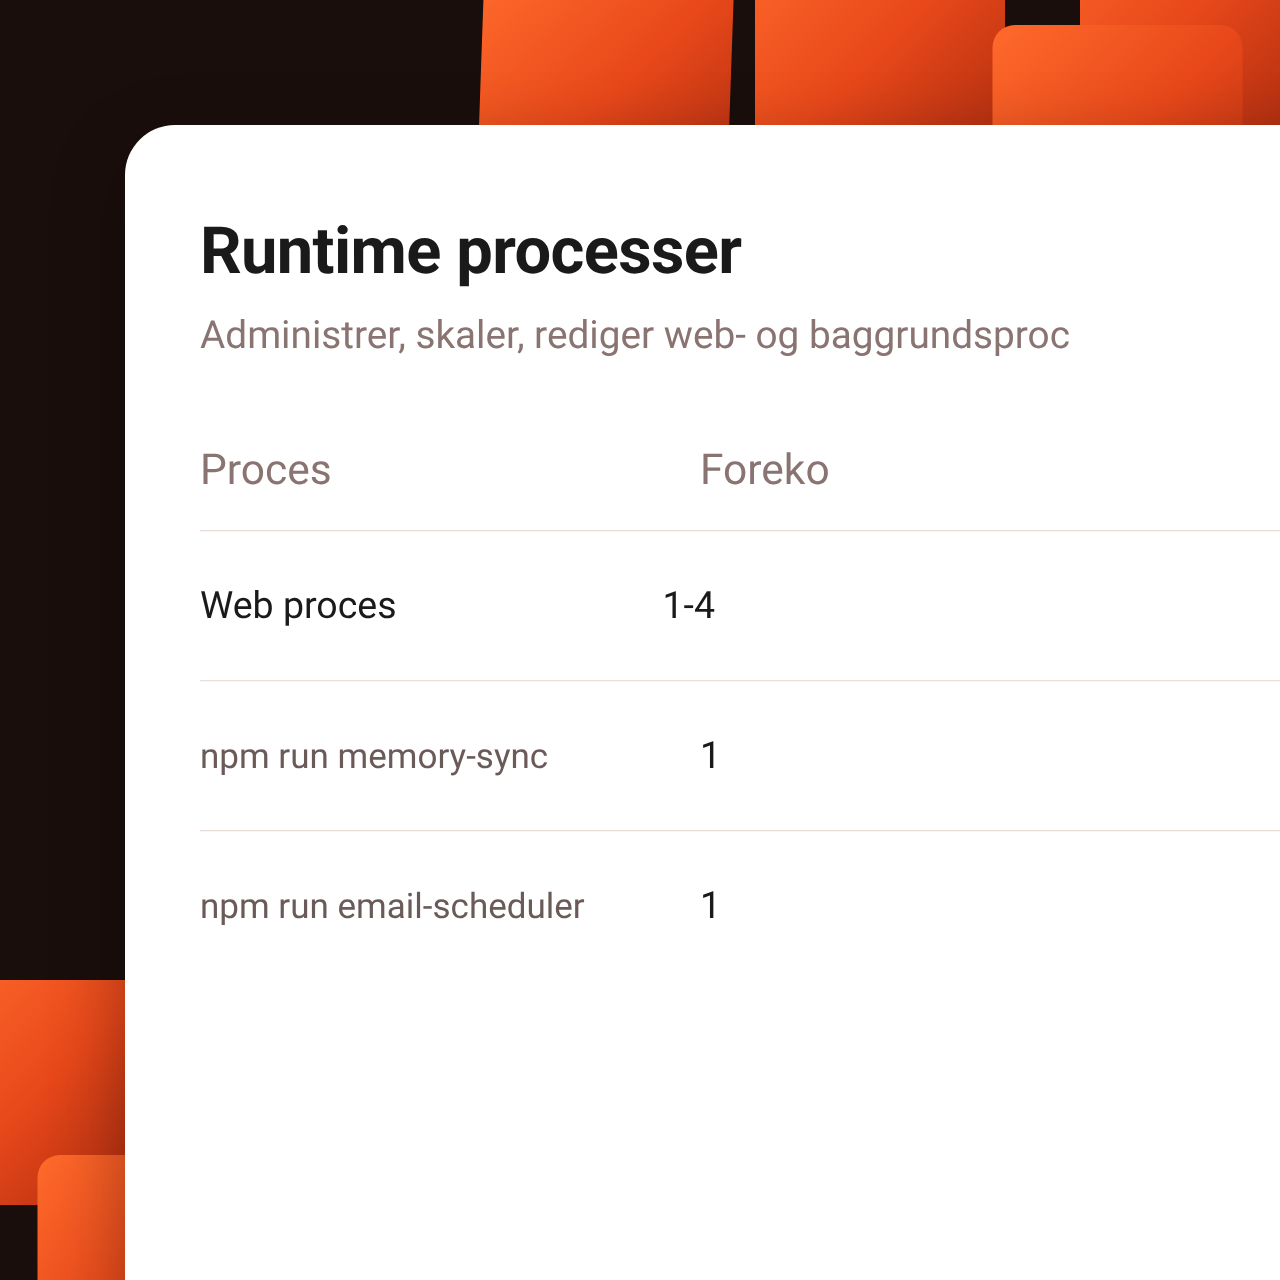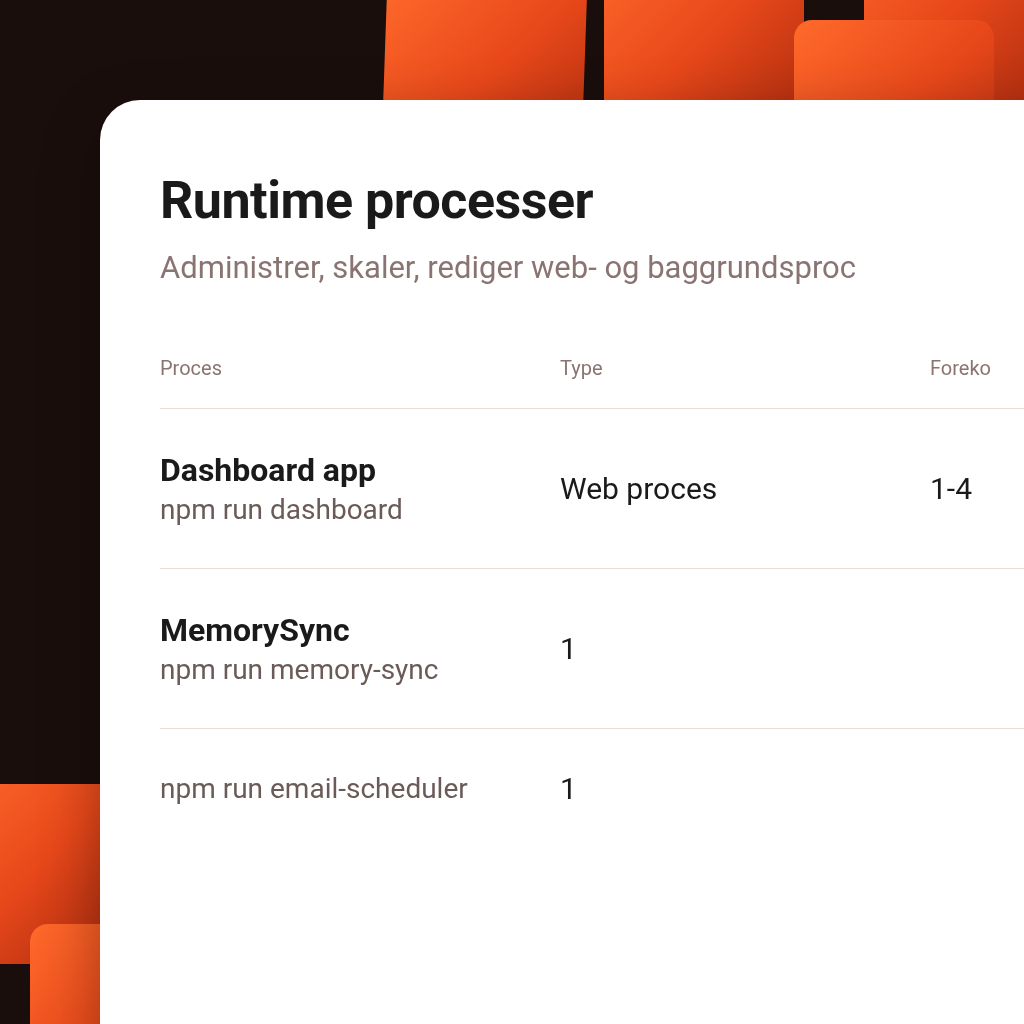--- a/index.html
+++ b/index.html
@@ -58,21 +58,21 @@
     }
     .table {
       width: 100%;
     }
     .thead {
       display: flex;
       padding-bottom: 28px;
       border-bottom: 1.5px solid #e8ddd9;
     }
     .th {
-      font-size: 20px;
+      font-size: 34px;
       color: #8a7472;
       font-weight: 400;
     }
     .col-process { width: 400px; flex-shrink: 0; }
     .col-type { width: 370px; flex-shrink: 0; }
     .col-instances { flex: 1; }
     .row {
       display: flex;
       align-items: center;
       padding: 42px 0;
@@ -110,36 +110,30 @@
   <div class="tile t6"></div>
 </div>
 
 <div class="card">
   <h1 class="title">Runtime processer</h1>
   <p class="subtitle">Administrer, skaler, rediger web- og baggrundsproc</p>
 
   <div class="table">
     <div class="thead">
       <div class="th col-process">Proces</div>
-      <div class="th col-type">Type</div>
       <div class="th col-instances">Foreko</div>
     </div>
 
     <div class="row">
-      <div class="col-process">
-        <div class="process-name">Dashboard app</div>
-        <div class="process-cmd">npm run dashboard</div>
-      </div>
       <div class="cell col-type">Web proces</div>
       <div class="cell col-instances">1-4</div>
     </div>
 
     <div class="row">
       <div class="col-process">
-        <div class="process-name">MemorySync</div>
         <div class="process-cmd">npm run memory-sync</div>
       </div>
       <div class="cell col-instances">1</div>
     </div>
 
     <div class="row">
       <div class="col-process">
         <div class="process-cmd">npm run email-scheduler</div>
       </div>
       <div class="cell col-instances">1</div>

